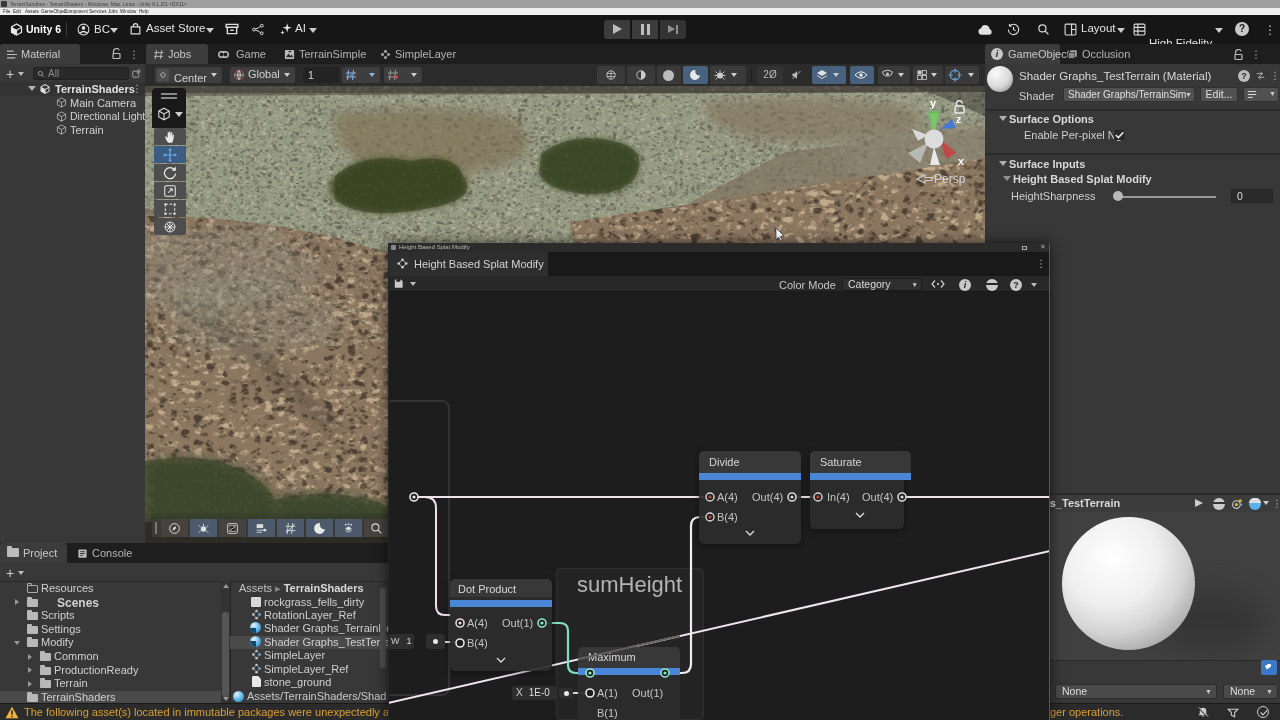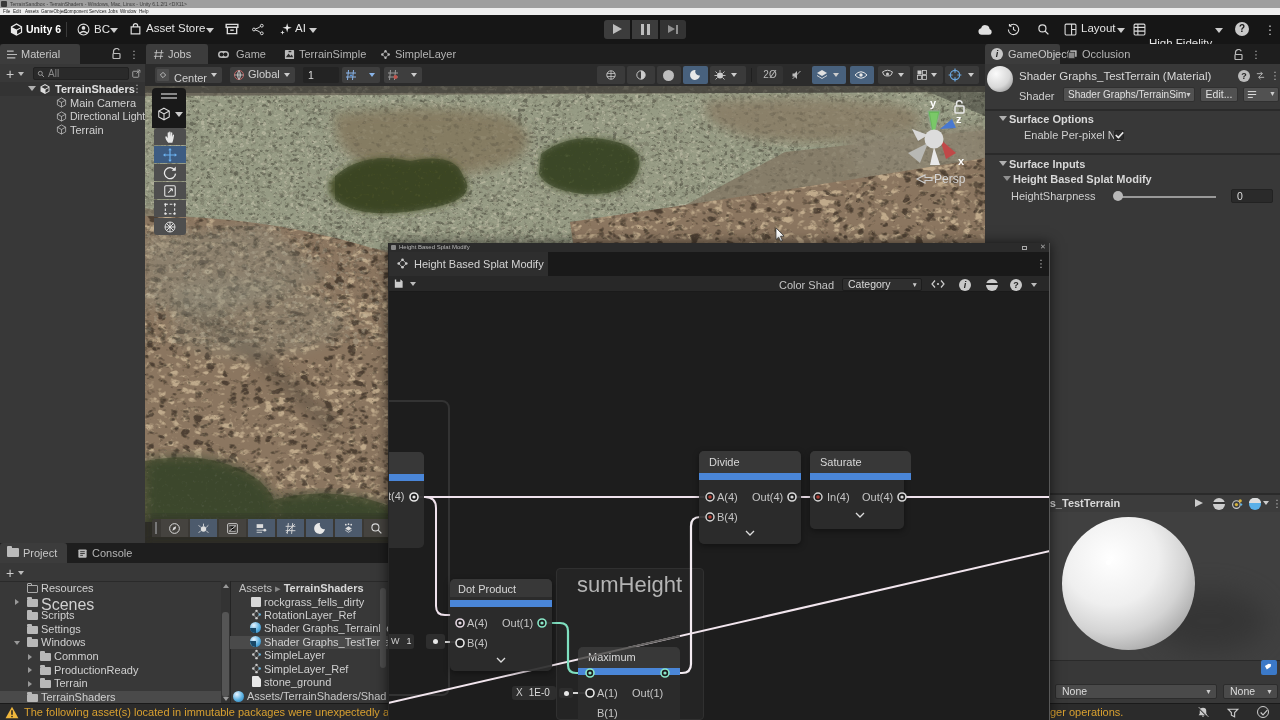--- a/index.html
+++ b/index.html
@@ -501,31 +501,31 @@
  <div class="abs" style="left:0;top:38px;width:985px;height:1px;background:#2a2a2a;"></div>
 </div>
 
 <div class="abs" id="ptree" style="left:0;top:581px;width:230px;height:122px;font-size:11px;color:#d0d0d0;">
     <div class="abs" style="left:27px;top:4px;width:11px;height:8px;border:1px solid #aaa;border-radius:1px;"></div>
     <div class="abs" style="left:27px;top:2px;width:5px;height:2.5px;border:1px solid #aaa;border-radius:1px 1px 0 0;"></div>
     <div class="abs" style="left:41px;top:1px;font-size:11px;color:#d0d0d0;white-space:nowrap;">Resources</div>
     <div class="abs" style="left:15px;top:18.1px;border-top:3.5px solid transparent;border-bottom:3.5px solid transparent;border-left:4px solid #999;"></div>
     <div class="abs" style="left:27px;top:17.6px;width:11px;height:8px;background:#b8b8b8;border-radius:1px;"></div>
     <div class="abs" style="left:27px;top:15.6px;width:5px;height:2.5px;background:#b8b8b8;border-radius:1px 1px 0 0;"></div>
-    <div class="abs" style="left:41px;top:14.6px;font-size:16px;color:#d0d0d0;white-space:nowrap;">Scenes</div>
+    <div class="abs" style="left:57px;top:14.6px;font-size:12px;color:#d0d0d0;white-space:nowrap;font-weight:bold;">Scenes</div>
     <div class="abs" style="left:27px;top:31.2px;width:11px;height:8px;background:#b8b8b8;border-radius:1px;"></div>
     <div class="abs" style="left:27px;top:29.2px;width:5px;height:2.5px;background:#b8b8b8;border-radius:1px 1px 0 0;"></div>
     <div class="abs" style="left:41px;top:28.2px;font-size:11px;color:#d0d0d0;white-space:nowrap;">Scripts</div>
     <div class="abs" style="left:27px;top:44.8px;width:11px;height:8px;background:#b8b8b8;border-radius:1px;"></div>
     <div class="abs" style="left:27px;top:42.8px;width:5px;height:2.5px;background:#b8b8b8;border-radius:1px 1px 0 0;"></div>
     <div class="abs" style="left:41px;top:41.8px;font-size:11px;color:#d0d0d0;white-space:nowrap;">Settings</div>
     <div class="abs" style="left:14px;top:60.4px;border-left:3.5px solid transparent;border-right:3.5px solid transparent;border-top:4px solid #999;"></div>
     <div class="abs" style="left:27px;top:58.4px;width:11px;height:8px;background:#b8b8b8;border-radius:1px;"></div>
     <div class="abs" style="left:27px;top:56.4px;width:5px;height:2.5px;background:#b8b8b8;border-radius:1px 1px 0 0;"></div>
-    <div class="abs" style="left:41px;top:55.4px;font-size:11px;color:#d0d0d0;white-space:nowrap;">Windows</div>
+    <div class="abs" style="left:41px;top:55.4px;font-size:11px;color:#d0d0d0;white-space:nowrap;">Modify</div>
     <div class="abs" style="left:28px;top:72.5px;border-top:3.5px solid transparent;border-bottom:3.5px solid transparent;border-left:4px solid #999;"></div>
     <div class="abs" style="left:40px;top:72px;width:11px;height:8px;background:#b8b8b8;border-radius:1px;"></div>
     <div class="abs" style="left:40px;top:70px;width:5px;height:2.5px;background:#b8b8b8;border-radius:1px 1px 0 0;"></div>
     <div class="abs" style="left:54px;top:69px;font-size:11px;color:#d0d0d0;white-space:nowrap;">Common</div>
     <div class="abs" style="left:28px;top:86.1px;border-top:3.5px solid transparent;border-bottom:3.5px solid transparent;border-left:4px solid #999;"></div>
     <div class="abs" style="left:40px;top:85.6px;width:11px;height:8px;background:#b8b8b8;border-radius:1px;"></div>
     <div class="abs" style="left:40px;top:83.6px;width:5px;height:2.5px;background:#b8b8b8;border-radius:1px 1px 0 0;"></div>
     <div class="abs" style="left:54px;top:82.6px;font-size:11px;color:#d0d0d0;white-space:nowrap;">ProductionReady</div>
     <div class="abs" style="left:28px;top:99.69999999999999px;border-top:3.5px solid transparent;border-bottom:3.5px solid transparent;border-left:4px solid #999;"></div>
     <div class="abs" style="left:40px;top:99.19999999999999px;width:11px;height:8px;background:#b8b8b8;border-radius:1px;"></div>
@@ -713,21 +713,21 @@
     </svg>
  <div class="abs" style="left:26px;top:15px;color:#d4d4d4;font-size:11px;">Height Based Splat Modify</div>
  <div class="abs" style="left:648px;top:15px;color:#bbb;font-size:10px;">⋮</div>
 
  <div class="abs" style="left:0;top:33px;width:662px;height:16px;background:#282828;border-bottom:1px solid #1a1a1a;"></div>
  <svg class="abs" style="left:5px;top:35px;" width="11" height="11" viewBox="0 0 24 24">
       <path fill="#ccc" d="M4 3 h13 l4 4 v14 H4 Z M7 3 v5 h9 V3 Z M7 13 h10 v8 H7 Z"></path>
       <rect x="12" y="4" width="3" height="3" fill="#282828"></rect>
     </svg>
  <div class="abs" style="left:22px;top:39px;border-left:3.5px solid transparent;border-right:3.5px solid transparent;border-top:4px solid #bbb;"></div>
- <div class="abs" style="left:391px;top:36px;color:#c4c4c4;font-size:11px;">Color Shad</div>
+ <div class="abs" style="left:391px;top:36px;color:#c4c4c4;font-size:11px;">Color Mode</div>
  <div class="abs" style="left:454px;top:35px;width:80px;height:13px;background:#2f2f2f;border:1px solid #1c1c1c;border-radius:2px;color:#d8d8d8;font-size:10.5px;line-height:11px;padding-left:5px;">Category<span style="float:right;margin-right:3px;font-size:6.5px;color:#ccc;line-height:11px;">▼</span></div>
  <svg class="abs" style="left:543px;top:36px;" width="14" height="10" viewBox="0 0 28 20">
       <path fill="none" stroke="#ccc" stroke-width="2.4" d="M8 3 L2 10 L8 17 M20 3 L26 10 L20 17"></path>
       <circle cx="14" cy="10" r="2.2" fill="#ccc"></circle>
     </svg>
  <div class="abs" style="left:571px;top:35.5px;width:12px;height:12px;border-radius:50%;background:#c8c8c8;color:#222;font-size:9px;font-weight:bold;font-style:italic;text-align:center;line-height:12px;">i</div>
  <div class="abs" style="left:598px;top:35.5px;width:12px;height:12px;border-radius:50%;background:#ccc;"></div>
  <div class="abs" style="left:598px;top:40px;width:12px;height:1.6px;background:#282828;"></div>
  <div class="abs" style="left:622px;top:35.5px;width:12px;height:12px;border-radius:50%;background:#c8c8c8;color:#222;font-size:9px;font-weight:bold;text-align:center;line-height:12px;">?</div>
  <div class="abs" style="left:643px;top:40px;border-left:3.5px solid transparent;border-right:3.5px solid transparent;border-top:4px solid #bbb;"></div>
@@ -745,25 +745,20 @@
     <path d="M405 205 H426" stroke="#efe2ec" stroke-width="2"></path>
     <path d="M515 205 H662" stroke="#efe2ec" stroke-width="2"></path>
     <path d="M281 381 h13 q9 0 9-9 V234 q0-9 9-9 h10" stroke="#f4ecf2" stroke-width="2.2"></path>
     <path d="M0 411 L662 259" stroke="#f2e6ee" stroke-width="2"></path>
     <path d="M154 331 h18 q8 0 8 8 v34 q0 8 8 8 h14" stroke="#7fe0c0" stroke-width="2.2"></path>
     <path d="M48 350 H69" stroke="#e8e8e8" stroke-width="1.8"></path>
     <path d="M180 401 H199" stroke="#e8e8e8" stroke-width="1.8"></path>
    </g>
   </svg>
 
-  <div class="abs" style="left:-4px;top:160px;width:40px;height:96px;background:rgba(46,46,46,0.95);border-radius:0 5px 5px 0;">
-   <div class="abs" style="left:0;top:0;width:40px;height:22px;background:#383838;border-radius:0 5px 0 0;"></div>
-   <div class="abs" style="left:0;top:22px;width:40px;height:7px;background:#4a86d8;"></div>
-   <div class="abs" style="left:4px;top:38px;color:#c8c8c8;font-size:11px;">t(4)</div>
-  </div>
   <circle class="abs"></circle>
 
   <div class="abs" style="left:311px;top:159px;width:102px;height:93px;background:rgba(44,44,44,0.93);border-radius:5px;box-shadow:0 2px 6px rgba(0,0,0,0.4);">
    <div class="abs" style="left:0;top:0;width:102px;height:22px;background:#383838;border-radius:5px 5px 0 0;color:#d8d8d8;font-size:11px;line-height:22px;padding-left:10px;">Divide</div>
    <div class="abs" style="left:0;top:22px;width:102px;height:7px;background:#4a86d8;"></div>
    <div class="abs" style="left:18px;top:40px;color:#c4c4c4;font-size:11px;">A(4)</div>
    <div class="abs" style="left:53px;top:40px;color:#c4c4c4;font-size:11px;">Out(4)</div>
    <div class="abs" style="left:18px;top:60px;color:#c4c4c4;font-size:11px;">B(4)</div>
    <svg class="abs" style="left:46px;top:79px;" width="10" height="6" viewBox="0 0 20 12">
           <path fill="none" stroke="#ddd" stroke-width="2.6" d="M2 2 L10 10 L18 2"></path>

